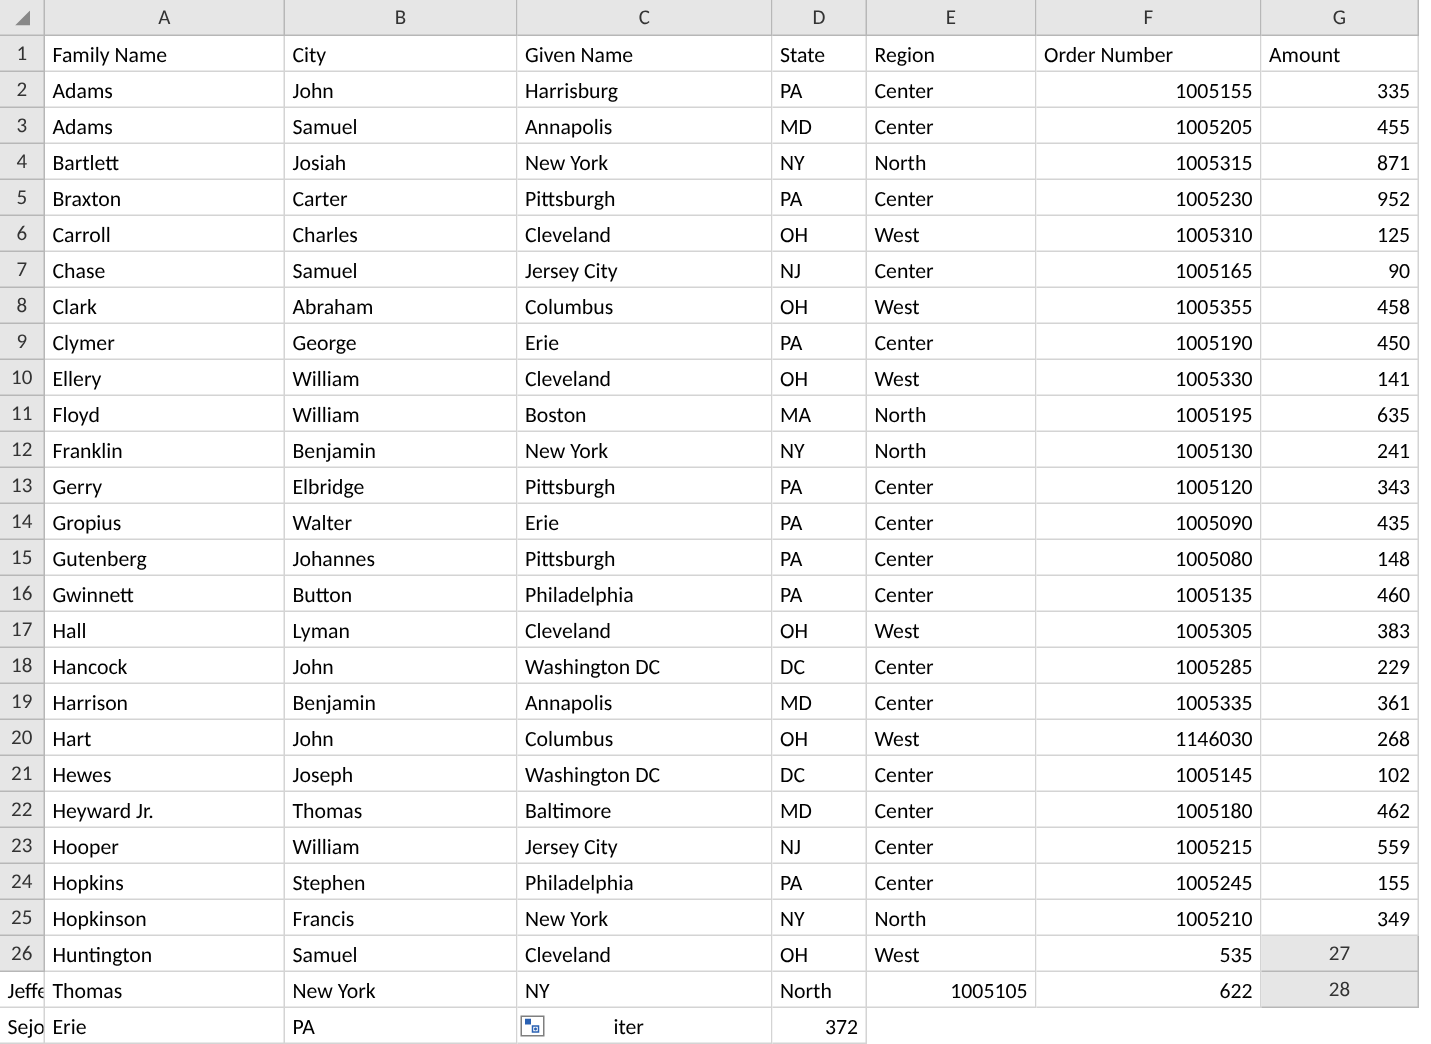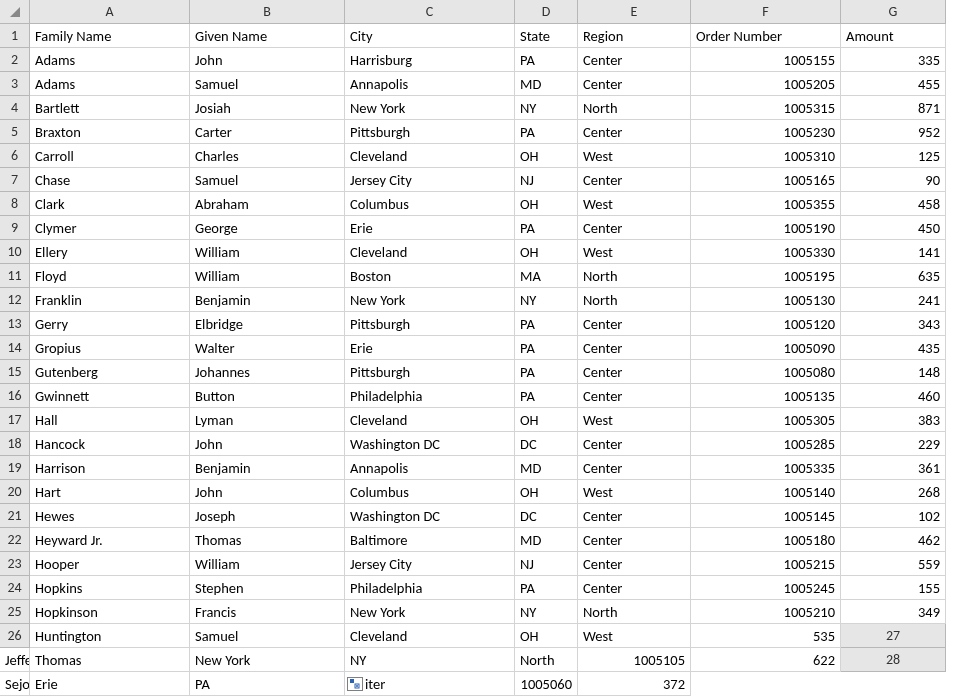--- a/index.html
+++ b/index.html
@@ -69,22 +69,22 @@
   <div class="colhead">A</div>
   <div class="colhead">B</div>
   <div class="colhead">C</div>
   <div class="colhead">D</div>
   <div class="colhead">E</div>
   <div class="colhead">F</div>
   <div class="colhead">G</div>
 
   <div class="rowhead">1</div>
   <div class="cell hdr">Family Name</div>
+  <div class="cell hdr">City</div>
   <div class="cell hdr">Given Name</div>
-  <div class="cell hdr">City</div>
   <div class="cell hdr">State</div>
   <div class="cell hdr">Region</div>
   <div class="cell hdr">Order Number</div>
   <div class="cell hdr">Amount</div>
 
   <div class="rowhead">2</div>
   <div class="cell">Adams</div>
   <div class="cell">John</div>
   <div class="cell">Harrisburg</div>
   <div class="cell">PA</div>
@@ -244,21 +244,21 @@
   <div class="cell">Center</div>
   <div class="cell right">1005335</div>
   <div class="cell right">361</div>
 
   <div class="rowhead">20</div>
   <div class="cell">Hart</div>
   <div class="cell">John</div>
   <div class="cell">Columbus</div>
   <div class="cell">OH</div>
   <div class="cell">West</div>
-  <div class="cell right">1005140</div>
+  <div class="cell right">1146030</div>
   <div class="cell right">268</div>
 
   <div class="rowhead">21</div>
   <div class="cell">Hewes</div>
   <div class="cell">Joseph</div>
   <div class="cell">Washington DC</div>
   <div class="cell">DC</div>
   <div class="cell">Center</div>
   <div class="cell right">1005145</div>
   <div class="cell right">102</div>
@@ -313,27 +313,26 @@
   <div class="cell">New York</div>
   <div class="cell">NY</div>
   <div class="cell">North</div>
   <div class="cell right">1005105</div>
   <div class="cell right">622</div>
 
   <div class="rowhead">28</div>
   <div class="cell">Sejong</div>
   <div class="cell">Erie</div>
   <div class="cell">PA</div>
-  <div class="cell" style="padding-left:2px;">
+  <div class="cell" style="padding-left:2px;gap:44px;">
     <span class="autofill-icon">
       <svg viewBox="0 0 10 10">
         <rect x="0" y="0" width="4" height="4" fill="#2a61b3"></rect>
         <rect x="5" y="5" width="4" height="4" fill="none" stroke="#2a61b3" stroke-width="1"></rect>
         <line x1="6" y1="7" x2="8" y2="7" stroke="#2a61b3" stroke-width="1"></line>
         <line x1="7" y1="6" x2="7" y2="8" stroke="#2a61b3" stroke-width="1"></line>
       </svg>
     </span>
     <span>iter</span>
   </div>
-  <div class="cell right">1005060</div>
   <div class="cell right">372</div>
 
 </div>
 
 </body></html>

